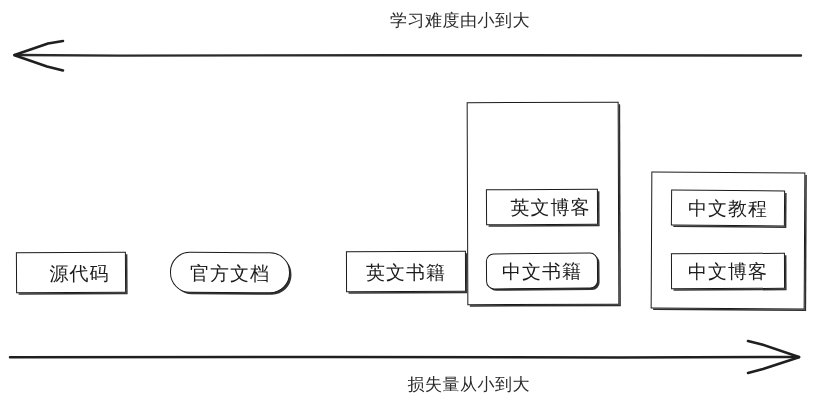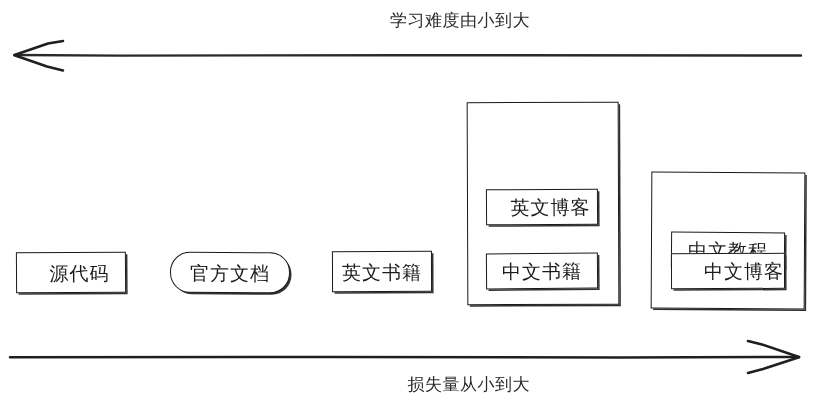--- a/index.html
+++ b/index.html
@@ -55,21 +55,21 @@
     position: absolute;
     box-sizing: border-box;
     background: #ffffff;
     border: 1.7px solid #1a1a1a;
     box-shadow: 2px 2px 0 -0.5px #2e2e2e;
   }
   .sk1 { transform: rotate(-0.35deg); padding-left: 17px; }
   .sk2 { transform: rotate(0.3deg); }
   .sk3 { transform: rotate(-0.2deg); }
   .sk4 { transform: rotate(0.45deg); }
-  .sk5 { transform: rotate(-0.45deg); }
+  .sk5 { transform: rotate(-0.45deg); border-radius: 8px; }
 </style>
 </head>
 <body>
 
 <div id="canvas">
 
   <div class="axis-label" style="left:290px; top:10px; width:240px;">学习难度由小到大</div>
 
   <svg class="axis-svg" viewBox="0 0 813 414" xmlns="http://www.w3.org/2000/svg">
 
@@ -87,40 +87,40 @@
   </svg>
 
   <div class="node-box sk1" style="left:16px; top:252px; width:110px; height:41px;">
     <span class="node-label">源代码</span>
   </div>
 
   <div class="node-box sk2" style="left:170px; top:252px; width:120px; height:41px;border-radius:20px;">
     <span class="node-label">官方文档</span>
   </div>
 
-  <div class="node-box sk3" style="left:332px; top:251px; width:100px; height:41px;">
+  <div class="node-box sk3" style="left:346px; top:251px; width:120px; height:41px;">
     <span class="node-label">英文书籍</span>
   </div>
 
   <div class="group-box sk3" style="left:467px; top:102px; width:152px; height:203px;"></div>
 
 
   <div class="node-box sk1" style="left:486px; top:189px; width:112px; height:36px;">
     <span class="node-label">英文博客</span>
   </div>
 
   <div class="node-box sk5" style="left:486px; top:253px; width:112px; height:36px;">
     <span class="node-label">中文书籍</span>
   </div>
 
   <div class="group-box sk2" style="left:651px; top:172px; width:154px; height:137px;"></div>
 
-  <div class="node-box sk4" style="left:671px; top:190px; width:114px; height:36px;margin-top:42px;">
+  <div class="node-box sk4" style="left:671px; top:190px; width:114px; height:36px;">
     <span class="node-label">中文教程</span>
   </div>
 
-  <div class="node-box sk3" style="left:671px; top:253px; width:114px; height:36px;justify-content:flex-end;">
+  <div class="node-box sk3" style="left:671px; top:253px; width:114px; height:36px;">
     <span class="node-label">中文博客</span>
   </div>
 
   <div class="axis-label" style="left:290px; top:374px; width:240px;">损失量从小到大</div>
 
 </div>
 
 </body></html>

